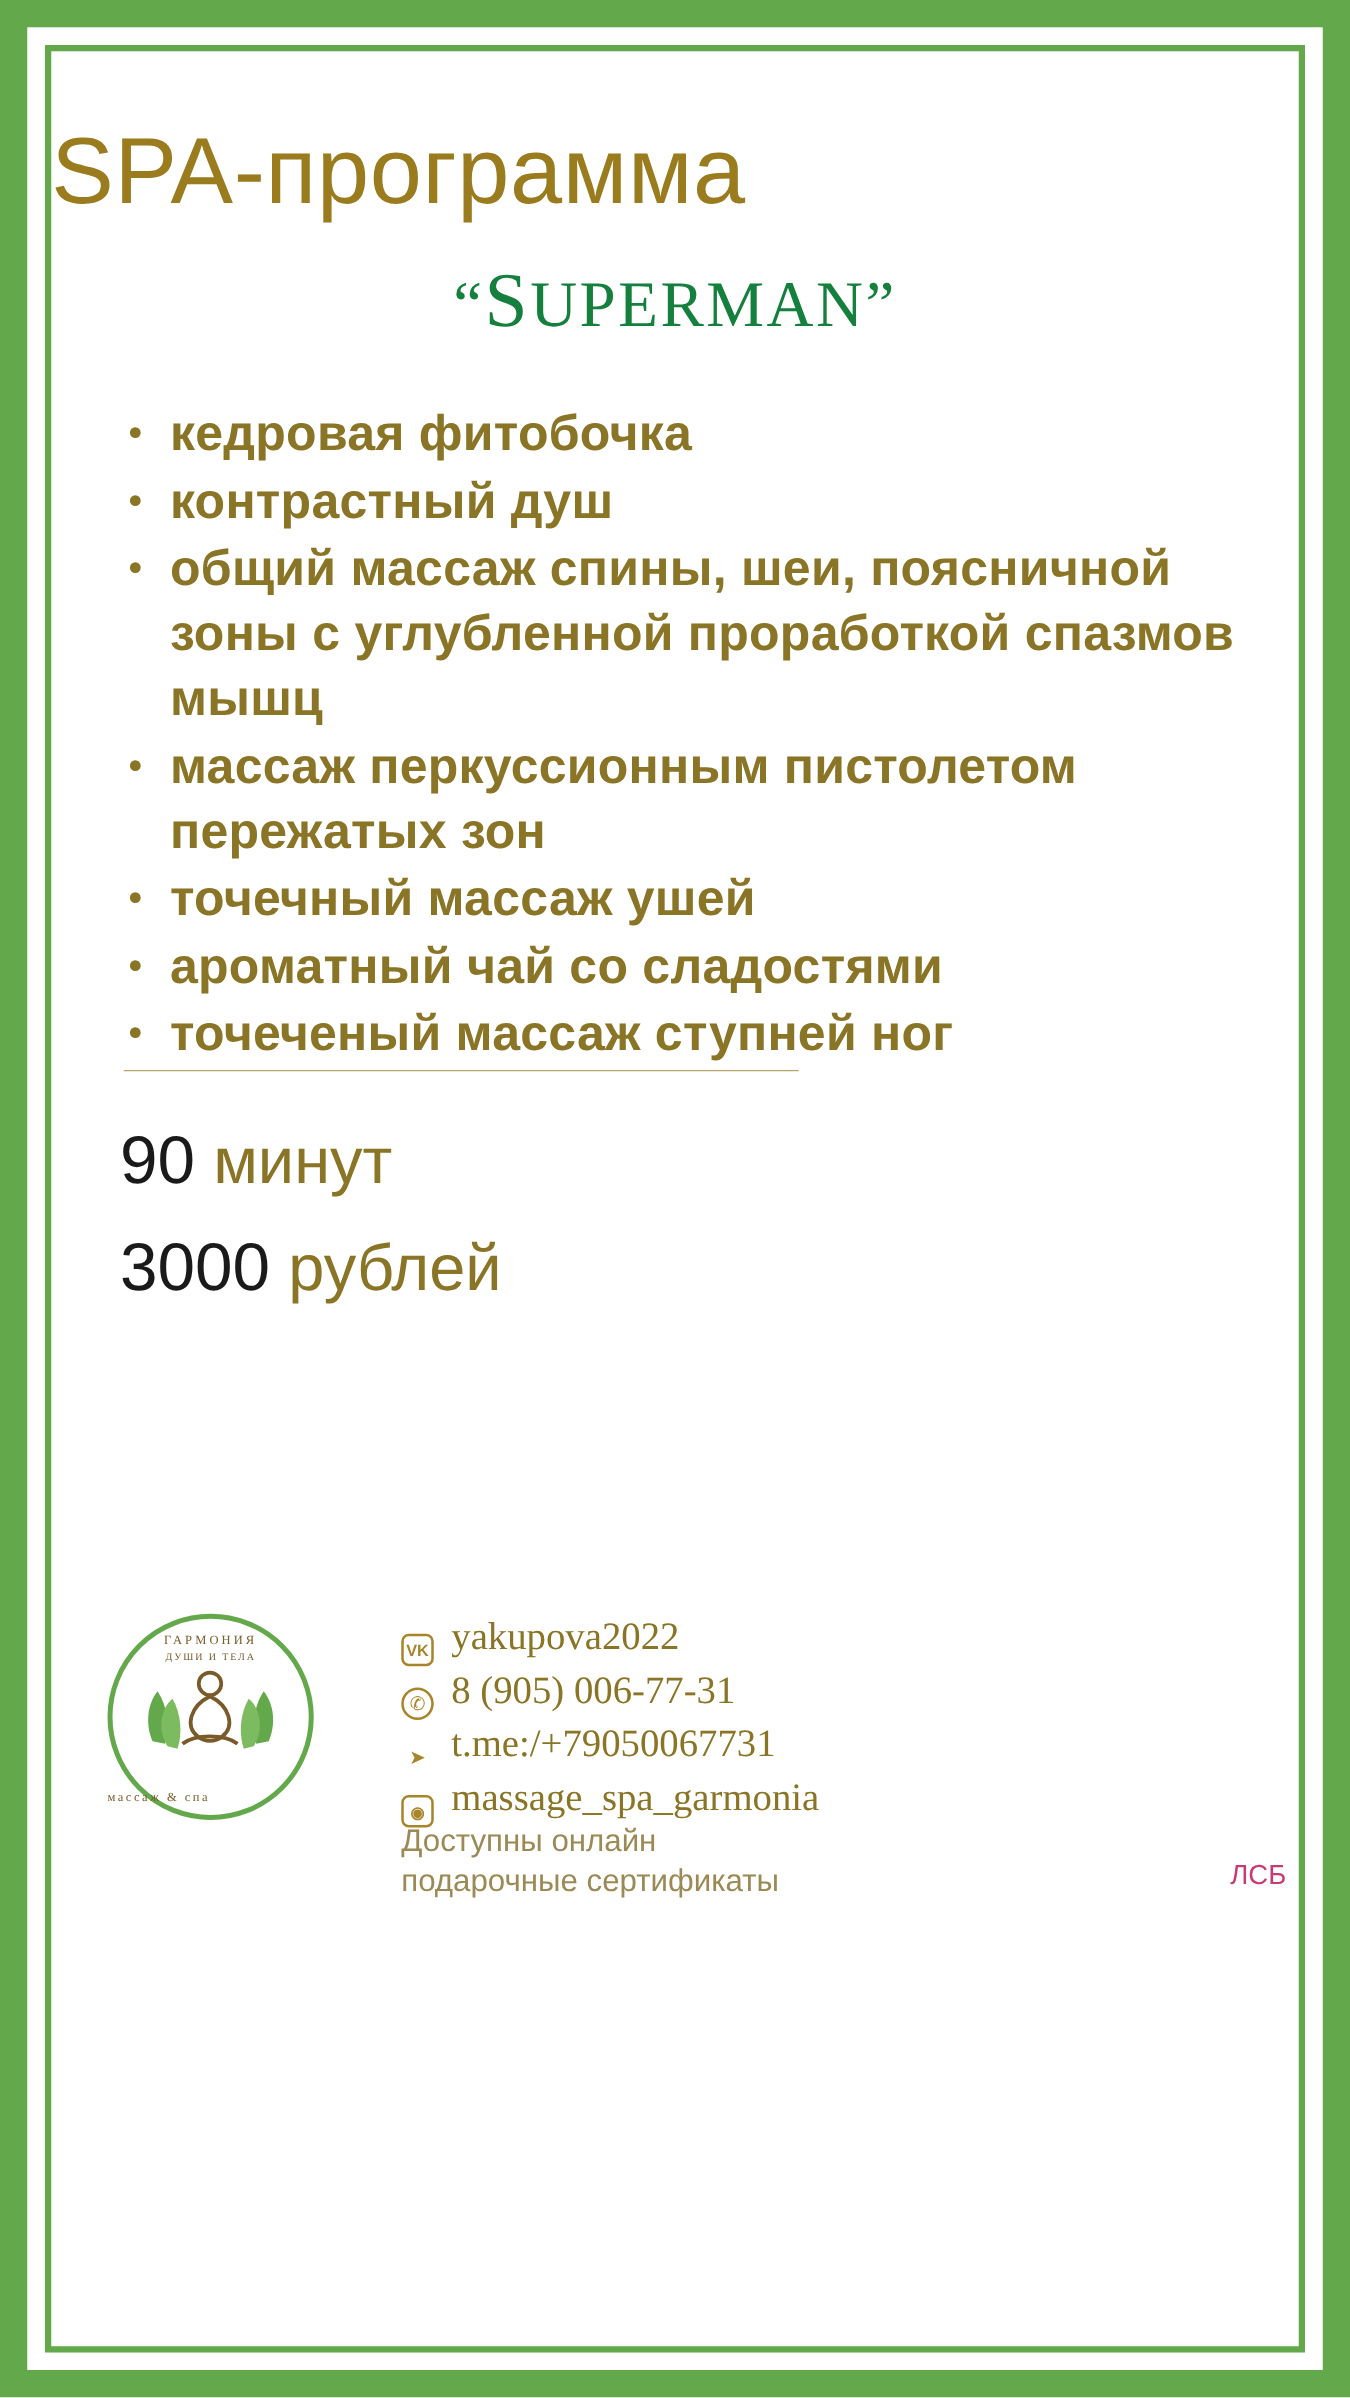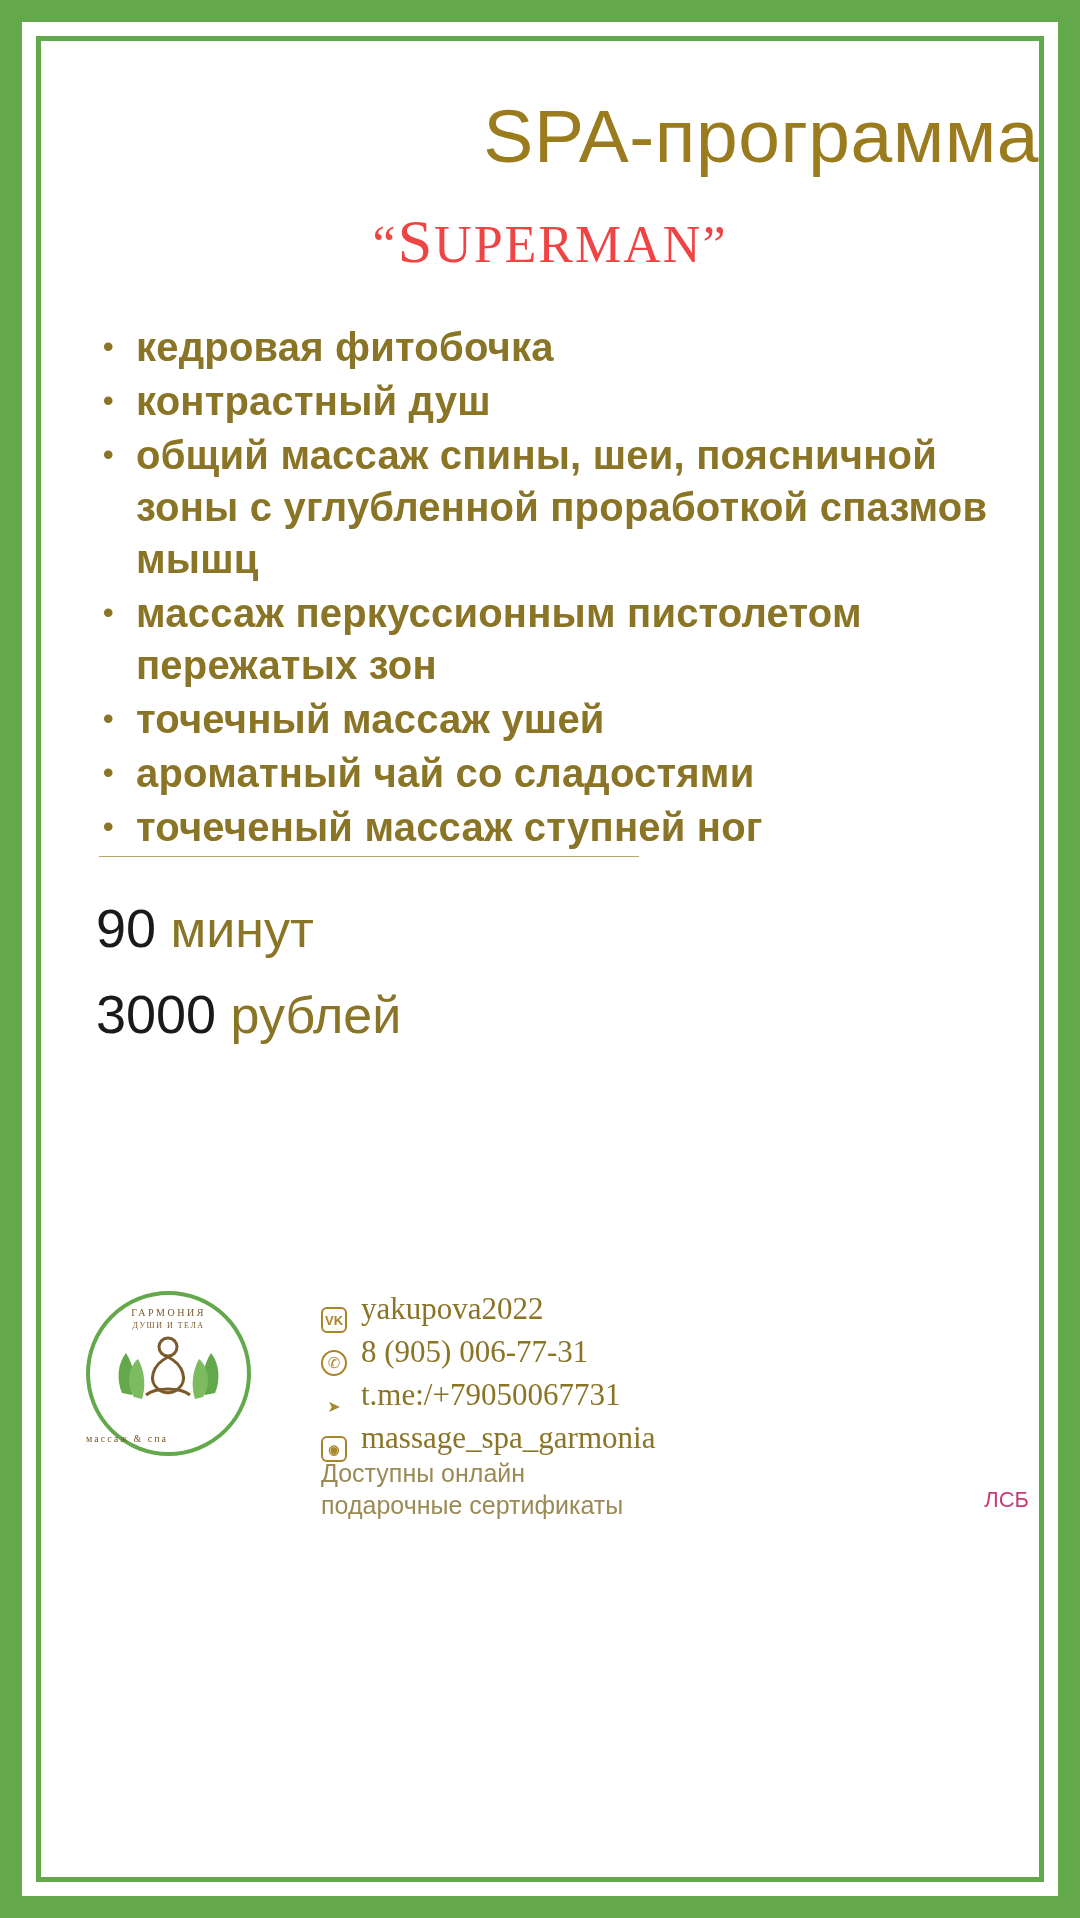--- a/index.html
+++ b/index.html
@@ -54,39 +54,38 @@
     width: 998px;
     height: 1836px;
     box-sizing: border-box;
   }
 
   .title {
     position: absolute;
     left: 0;
     top: 52px;
     width: 998px;
-    text-align: right;
+    text-align: left;
     font-family: "Liberation Sans", sans-serif;
     font-size: 75px;
     font-weight: 400;
     letter-spacing: 0.5px;
     color: #9a7b1e;
   }
   .subtitle {
     position: absolute;
     left: 0;
     top: 165px;
     width: 998px;
     text-align: center;
     font-family: "Liberation Serif", serif;
     font-size: 52px;
     font-weight: 400;
     letter-spacing: 2px;
-    color: #ef4444;
-    padding-left: 10px;
+    color: #15803d;
   }
   .subtitle .big {
     font-size: 62px;
   }
 
   .list {
     position: absolute;
     left: 40px;
     top: 280px;
     width: 930px;

